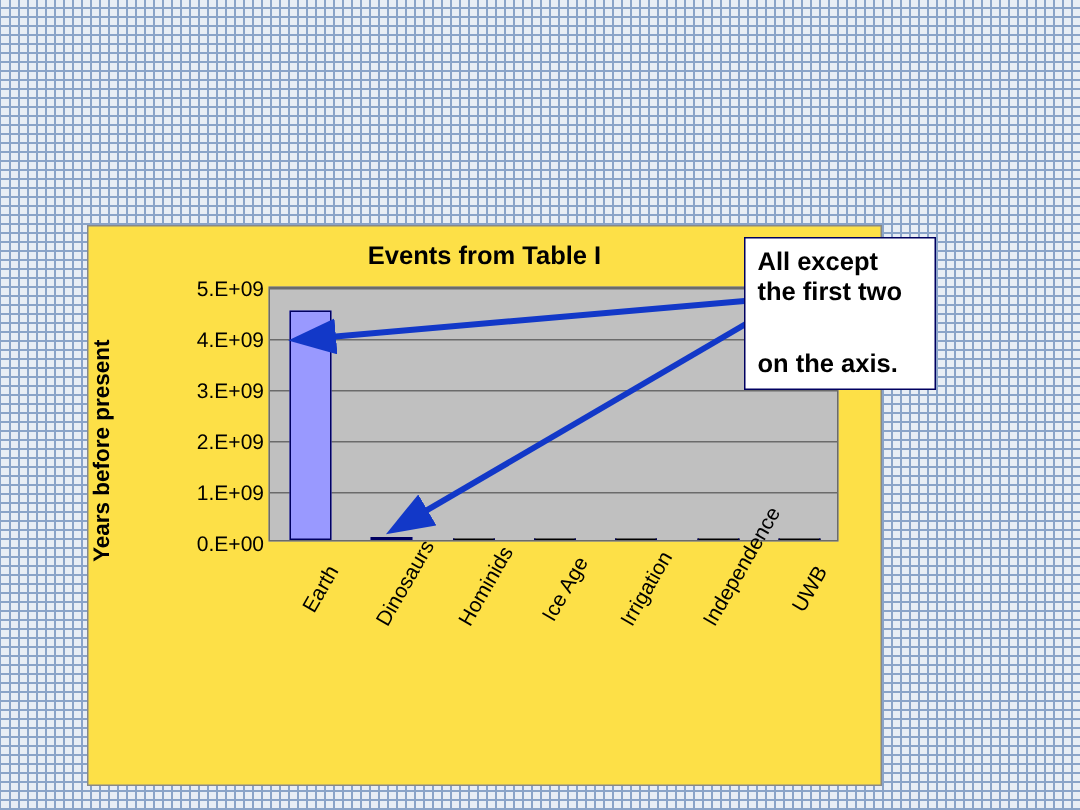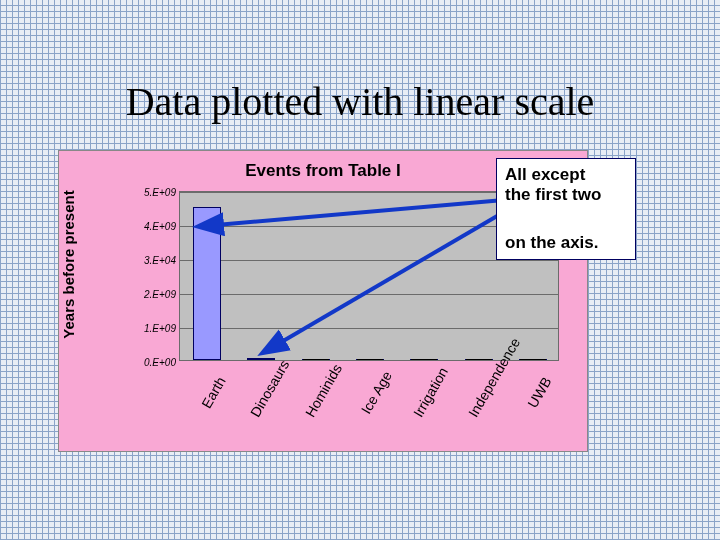--- a/index.html
+++ b/index.html
@@ -24,22 +24,22 @@
     text-align: center;
     font-family: "Times New Roman", Times, serif;
     font-size: 40px;
     color: #000;
   }
   .chart-outer {
     position: absolute;
     top: 150px;
     left: 58px;
     width: 530px;
-    height: 302px;
-    background: #f9a8d4;
+    height: 374px;
+    background: #fde047;
     border: 1px solid #888;
   }
   .chart-title {
     position: absolute;
     top: 10px;
     left: 0;
     width: 100%;
     text-align: center;
     font-weight: bold;
     font-size: 17px;
@@ -68,24 +68,23 @@
     left: 120px;
     width: 380px;
     height: 170px;
     background: #c0c0c0;
     border: 1px solid #6b6b6b;
   }
   .ytick {
     position: absolute;
     right: calc(100% + 4px);
     transform: translateY(-50%);
-    font-size: 10px;
+    font-size: 14px;
     color: #000;
     white-space: nowrap;
-    font-style: italic;
   }
   .gridline {
     position: absolute;
     left: 0;
     right: 0;
     height: 0;
     border-top: 1px solid #6b6b6b;
   }
   .bar {
     position: absolute;
@@ -101,21 +100,21 @@
     text-align: center;
     font-size: 14px;
     color: #000;
     transform: rotate(-60deg);
     transform-origin: right top;
   }
   .annotation {
     position: absolute;
     top: 158px;
     left: 496px;
-    width: 140px;
+    width: 128px;
     background: #ffffff;
     border: 1.5px solid #000060;
     padding: 6px 8px;
     font-size: 17px;
     font-weight: bold;
     color: #000;
     line-height: 1.18;
   }
   .annotation .lastline { color: #000; margin-top: 28px; }
   .arrow-svg {
@@ -125,38 +124,37 @@
     width: 340px;
     height: 180px;
     pointer-events: none;
   }
 </style>
 </head>
 <body>
 
 <div class="slide">
 
-  <div class="title">Data plotted with linear scale</div>
 
   <div class="chart-outer">
 
     <div class="chart-title">Events from Table I</div>
 
     <div class="ylabel">
       <span>Years before present</span>
     </div>
 
     <div class="plot" id="plot">
         <div class="ytick" style="top: 170px;">0.E+00</div>
         <div class="gridline" style="top: 136px;"></div>
         <div class="ytick" style="top: 136px;">1.E+09</div>
         <div class="gridline" style="top: 102px;"></div>
         <div class="ytick" style="top: 102px;">2.E+09</div>
         <div class="gridline" style="top: 68px;"></div>
-        <div class="ytick" style="top: 68px;">3.E+04</div>
+        <div class="ytick" style="top: 68px;">3.E+09</div>
         <div class="gridline" style="top: 34px;"></div>
         <div class="ytick" style="top: 34px;">4.E+09</div>
         <div class="gridline" style="top: 0px;"></div>
         <div class="ytick" style="top: 0px;">5.E+09</div>
         <div class="bar" style="left: 13.1429px; width: 28px; height: 153px;"></div>
         <div class="bar" style="left: 67.4286px; width: 28px; height: 2.21px;"></div>
         <div class="bar" style="left: 121.714px; width: 28px; height: 1px; border-top: none; border-bottom: none; background: rgb(0, 0, 0);"></div>
         <div class="bar" style="left: 176px; width: 28px; height: 1px; border-top: none; border-bottom: none; background: rgb(0, 0, 0);"></div>
         <div class="bar" style="left: 230.286px; width: 28px; height: 1px; border-top: none; border-bottom: none; background: rgb(0, 0, 0);"></div>
         <div class="bar" style="left: 284.571px; width: 28px; height: 1px; border-top: none; border-bottom: none; background: rgb(0, 0, 0);"></div>

